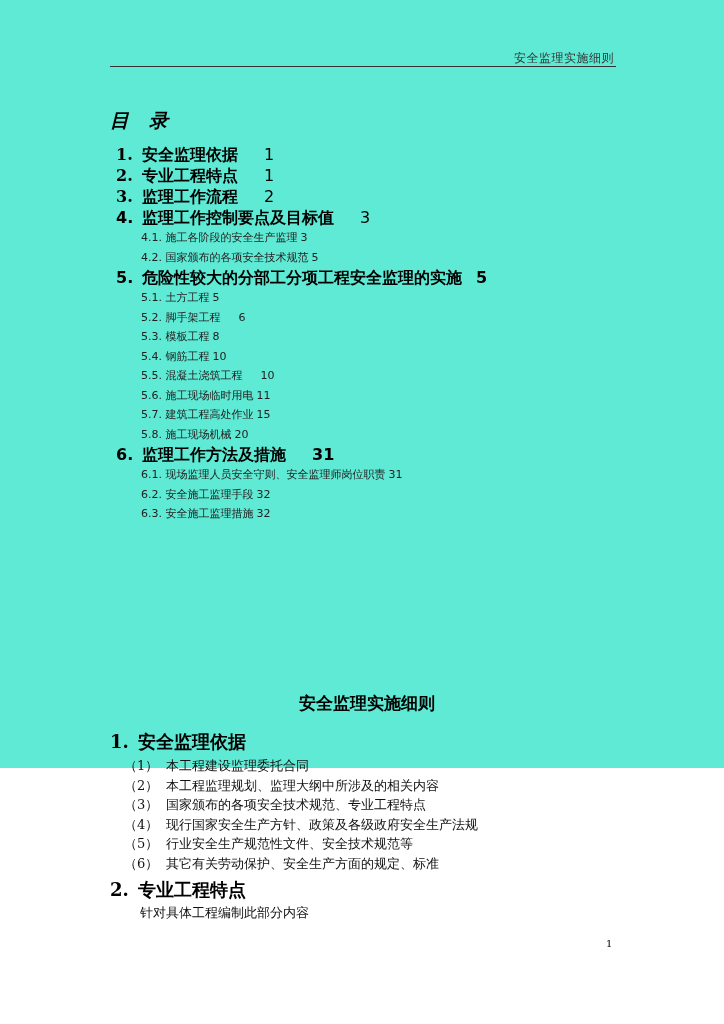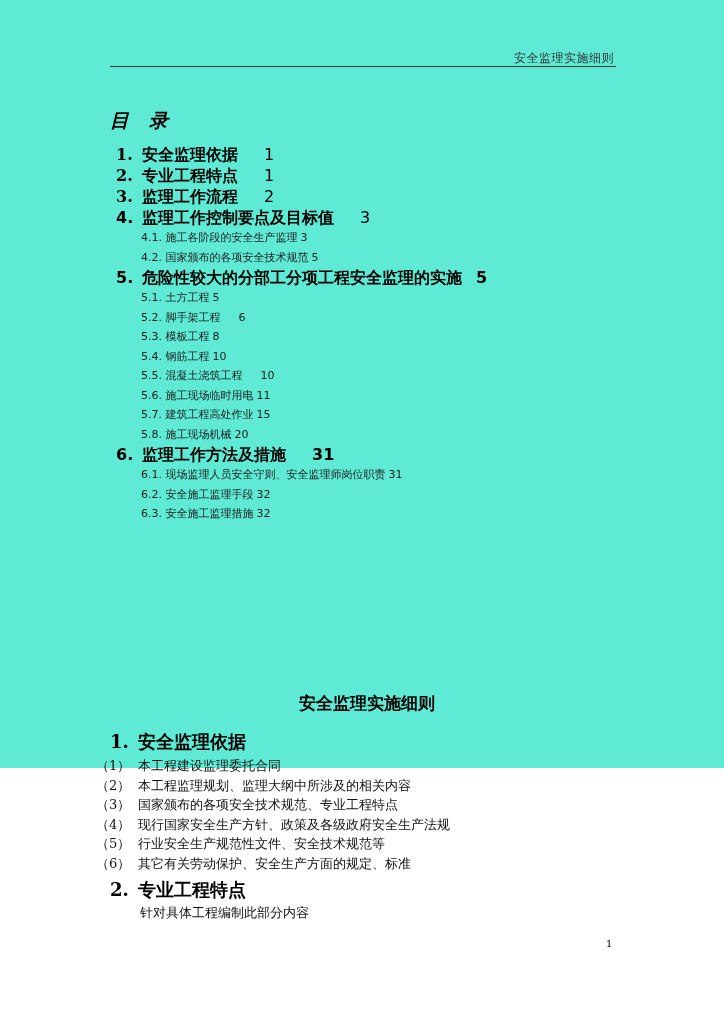--- a/index.html
+++ b/index.html
@@ -14,21 +14,21 @@
   .toc-l1 .num { display: inline-block; width: 26px; font-family: "DejaVu Serif", serif; }
   .toc-l1.sans .num { font-family: "DejaVu Sans", sans-serif; }
   .toc-l1 .pg { margin-left: 26px; font-weight: normal; }
   .toc-l1.bold-pg .pg { font-weight: bold; }
   .toc-l2 { font-family: "DejaVu Sans", sans-serif; font-size: 11px; height: 19.5px; line-height: 19.5px; padding-left: 25px; color: #222; white-space: nowrap; }
   .toc-l2 .pg { margin-left: 3px; }
   .toc-l2 .pg.wide { margin-left: 18px; }
   .doc-title { position: absolute; left: 0; width: 724px; top: 692px; text-align: center; font-family: "DejaVu Sans", sans-serif; font-weight: bold; font-size: 17px; padding-left: 10px; box-sizing: border-box; }
   .sec { position: absolute; left: 110px; font-family: "DejaVu Sans", sans-serif; font-weight: bold; font-size: 18px; }
   .sec .num { display: inline-block; width: 28px; font-family: "DejaVu Serif", serif; }
-  .items { position: absolute; left: 96px; top: 756px; }
+  .items { position: absolute; left: 124px; top: 756px; }
   .item { font-family: "DejaVu Serif", serif; font-size: 13px; height: 19.5px; line-height: 19.5px; white-space: nowrap; color: #111; }
   .item .idx { display: inline-block; width: 42px; }
   .body-text { position: absolute; left: 140px; top: 904px; font-family: "DejaVu Serif", serif; font-size: 13px; color: #111; text-align: center; }
   .page-num { position: absolute; left: 606px; top: 938px; font-family: "DejaVu Serif", serif; font-size: 10px; }
 </style>
 </head>
 <body>
 
 <div class="page">
 

